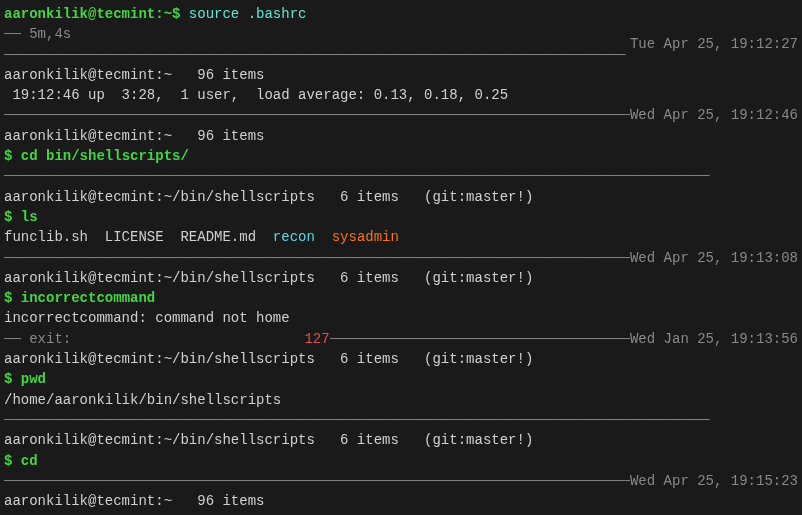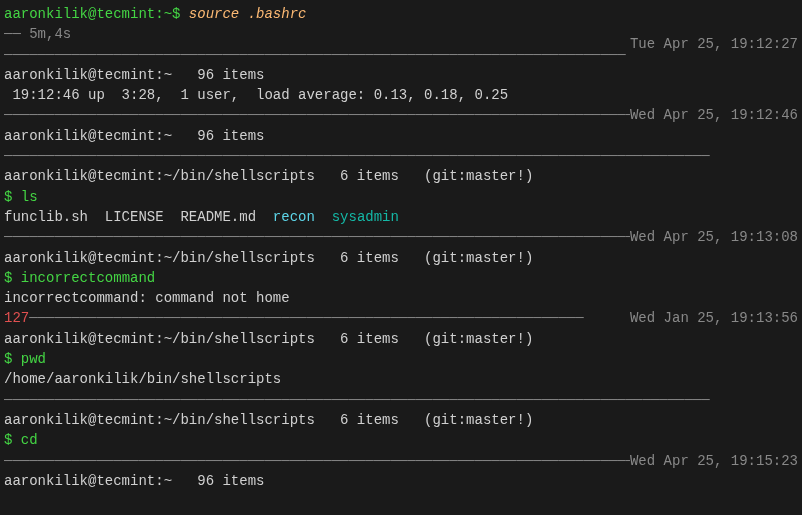--- a/index.html
+++ b/index.html
@@ -32,24 +32,24 @@
     }
     .divider-dash {
       color: #888;
       flex: 1;
       overflow: hidden;
     }
     .timestamp {
       color: #888;
       flex-shrink: 0;
     }
-    .green { color: #44d544; }
-    .white { color: #fdba74; font-style: italic; }
+    .green { color: #44d544; font-weight: bold; }
+    .white { color: #5eead4; }
     .cyan { color: #5dd5e8; }
-    .blue { color: #14b8a6; }
+    .blue { color: #f97316; }
     .normal { color: #d0d0d0; }
     .exit-code { color: #e05050; }
   </style>
 </head>
 <body>
 
 <div class="terminal">
 
   <div class="line"><span class="green">aaronkilik@tecmint:~$ </span><span class="white">source .bashrc</span></div>
 
@@ -63,20 +63,21 @@
 
   <div class="line"><span class="normal"> 19:12:46 up  3:28,  1 user,  load average: 0.13, 0.18, 0.25</span></div>
 
   <div class="divider-line">
     <span class="divider-dash">────────────────────────────────────────────────────────────────────────────────────</span>
     <span class="timestamp">Wed Apr 25, 19:12:46</span>
   </div>
 
   <div class="line"><span class="normal">aaronkilik@tecmint:~   96 items</span></div>
 
+  <div class="line"><span class="green">$ </span><span class="green">cd bin/shellscripts/</span></div>
 
   <div class="divider-line">
     <span class="divider-dash">────────────────────────────────────────────────────────────────────────────────────</span>
   </div>
 
   <div class="line"><span class="normal">aaronkilik@tecmint:~/bin/shellscripts   6 items   (git:master!)</span></div>
 
   <div class="line"><span class="green">$ </span><span class="green">ls</span></div>
 
   <div class="line"><span class="normal">funclib.sh  LICENSE  README.md  </span><span class="cyan">recon</span><span class="normal">  </span><span class="blue">sysadmin</span></div>
@@ -86,20 +87,21 @@
     <span class="timestamp">Wed Apr 25, 19:13:08</span>
   </div>
 
   <div class="line"><span class="normal">aaronkilik@tecmint:~/bin/shellscripts   6 items   (git:master!)</span></div>
 
   <div class="line"><span class="green">$ </span><span class="green">incorrectcommand</span></div>
 
   <div class="line"><span class="normal">incorrectcommand: command not home</span></div>
 
   <div class="divider-line">
+    <span class="divider-dash">── exit: </span>
       <span class="exit-code">127</span>
       <span class="divider-dash"> ──────────────────────────────────────────────────────────────────</span>
     <span class="timestamp">Wed Jan 25, 19:13:56</span>
   </div>
 
   <div class="line"><span class="normal">aaronkilik@tecmint:~/bin/shellscripts   6 items   (git:master!)</span></div>
 
   <div class="line"><span class="green">$ </span><span class="green">pwd</span></div>
 
   <div class="line"><span class="normal">/home/aaronkilik/bin/shellscripts</span></div>

